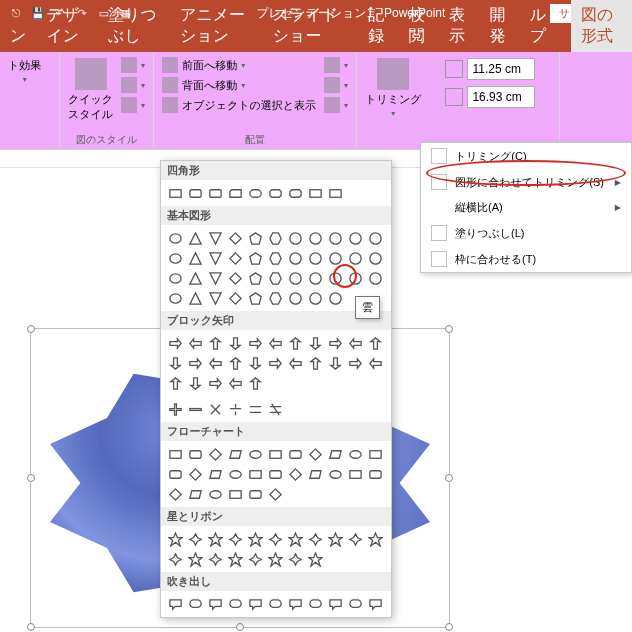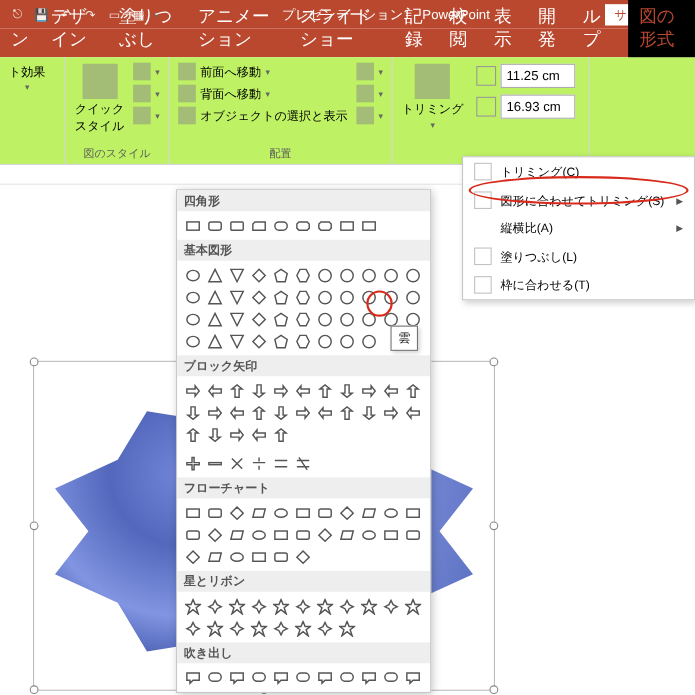--- a/index.html
+++ b/index.html
@@ -4,48 +4,48 @@
 <style>
 *{margin:0;padding:0;box-sizing:border-box;font-family:"Meiryo UI","Yu Gothic UI",sans-serif;font-size:11px}
 body{width:632px;height:632px;background:#fff;overflow:hidden;position:relative}
 .titlebar{height:26px;background:#b9482f;display:flex;align-items:center;color:#fff}
 .qat{display:flex;gap:6px;padding:0 8px;align-items:center}
 .qat-icon{width:16px;height:16px;display:flex;align-items:center;justify-content:center;color:#fff;opacity:.9}
 .title{flex:1;text-align:center;font-size:12px}
 .signin{border:1px solid #fff;padding:1px 8px;margin-right:8px;color:#b9482f;background:#fff;font-size:11px}
 .tabbar{height:26px;background:#b9482f;display:flex;align-items:flex-end;color:#fff}
 .tab{padding:5px 10px;font-size:16px;cursor:pointer}
-.tab.active{background:#000000;color:#b9482f}
-.ribbon{height:98px;background:#bef264;border-bottom:1px solid #d6d6d6;display:flex}
+.tab.active{background:#e5e5e5;color:#b9482f}
+.ribbon{height:98px;background:#f0abfc;border-bottom:1px solid #d6d6d6;display:flex}
 .rgroup{border-right:1px solid #d6d6d6;padding:4px 6px 2px;display:flex;flex-direction:column;justify-content:space-between}
 .rgroup-body{display:flex;gap:4px;align-items:flex-start}
 .rgroup-label{text-align:center;color:#5b5b5b;font-size:10px;padding-top:2px}
 .rbtn{display:flex;flex-direction:column;align-items:center;gap:2px;padding:2px;min-width:36px}
 .rbtn-sm{display:flex;align-items:center;gap:4px;padding:1px 2px;white-space:nowrap}
 .ricon{width:16px;height:16px;background:#888;opacity:.5}
 .ricon-lg{width:32px;height:32px;background:#888;opacity:.5}
 .stack{display:flex;flex-direction:column;gap:2px}
 .chev{font-size:8px;color:#666}
-.size-row{display:flex;align-items:center;gap:4px;margin:2px 6px}
+.size-row{display:flex;align-items:center;gap:4px;margin:2px 18px}
 .size-ico{width:18px;height:18px;border:1px solid #999}
 .size-inp{width:68px;height:22px;border:1px solid #adadad;background:#fff;padding:0 4px;text-align:left;font-size:12px}
 .ruler{height:18px;background:#fff;border-bottom:1px solid #e0e0e0}
 .canvas{position:relative;background:#fff;height:462px}
 .image-sel{position:absolute;left:30px;top:160px;width:420px;height:300px;border:1px solid #bdbdbd}
 .handle{position:absolute;width:8px;height:8px;border:1px solid #888;background:#fff;border-radius:50%}
 .rot{position:absolute;left:50%;top:-24px;transform:translateX(-50%);width:12px;height:12px;border:1px solid #888;border-radius:50%;background:#fff}
 .rot::after{content:"";position:absolute;left:50%;top:100%;width:1px;height:12px;background:#888}
 .flower{position:absolute;left:50px;top:185px;width:380px;height:260px}
 .flower-clip{width:100%;height:100%;background:radial-gradient(circle at 30% 30%,#6a7fd6 0%,#4a5fb8 20%,#7a8fe0 40%,#3a4fa8 55%,#6a7fd0 70%,#4a5fb8 100%);clip-path:polygon(50% 0%,61% 12%,78% 8%,85% 25%,100% 35%,92% 50%,100% 65%,85% 75%,78% 92%,61% 88%,50% 100%,39% 88%,22% 92%,15% 75%,0% 65%,8% 50%,0% 35%,15% 25%,22% 8%,39% 12%);opacity:.95}
 .dropdown{position:absolute;left:420px;top:142px;width:212px;background:#fff;border:1px solid #c8c8c8;box-shadow:2px 2px 6px rgba(0,0,0,.2);z-index:50}
 .dd-item{display:flex;align-items:center;gap:8px;padding:5px 10px;white-space:nowrap}
 .dd-ico{width:16px;height:16px;flex-shrink:0;border:1px solid #999;opacity:.6}
 .dd-arrow{margin-left:auto;font-size:8px;color:#555}
 .red-oval{position:absolute;border:2px solid #d8291b;border-radius:50%;pointer-events:none;z-index:60}
-.shapes-panel{position:absolute;left:160px;top:172px;width:232px;background:#fff;border:1px solid #c8c8c8;box-shadow:2px 2px 8px rgba(0,0,0,.25);z-index:40;max-height:460px;overflow:hidden}
+.shapes-panel{position:absolute;left:160px;top:160px;width:232px;background:#fff;border:1px solid #c8c8c8;box-shadow:2px 2px 8px rgba(0,0,0,.25);z-index:40;max-height:460px;overflow:hidden}
 .sp-cat{background:#eee;padding:2px 6px;font-size:11px;color:#555;font-weight:bold}
 .sp-grid{display:flex;flex-wrap:wrap;padding:3px 4px;gap:0}
 .sp-shape{width:18px;height:18px;margin:1px;display:flex;align-items:center;justify-content:center}
 .sp-shape svg{width:15px;height:15px}
 .sp-shape path,.sp-shape rect,.sp-shape circle,.sp-shape ellipse,.sp-shape polygon{fill:none;stroke:#555;stroke-width:1.4}
 .tooltip{position:absolute;background:#fff;border:1px solid #767676;padding:3px 6px;font-size:11px;z-index:70;box-shadow:2px 2px 4px rgba(0,0,0,.2)}
 </style>
 </head>
 <body>
 

